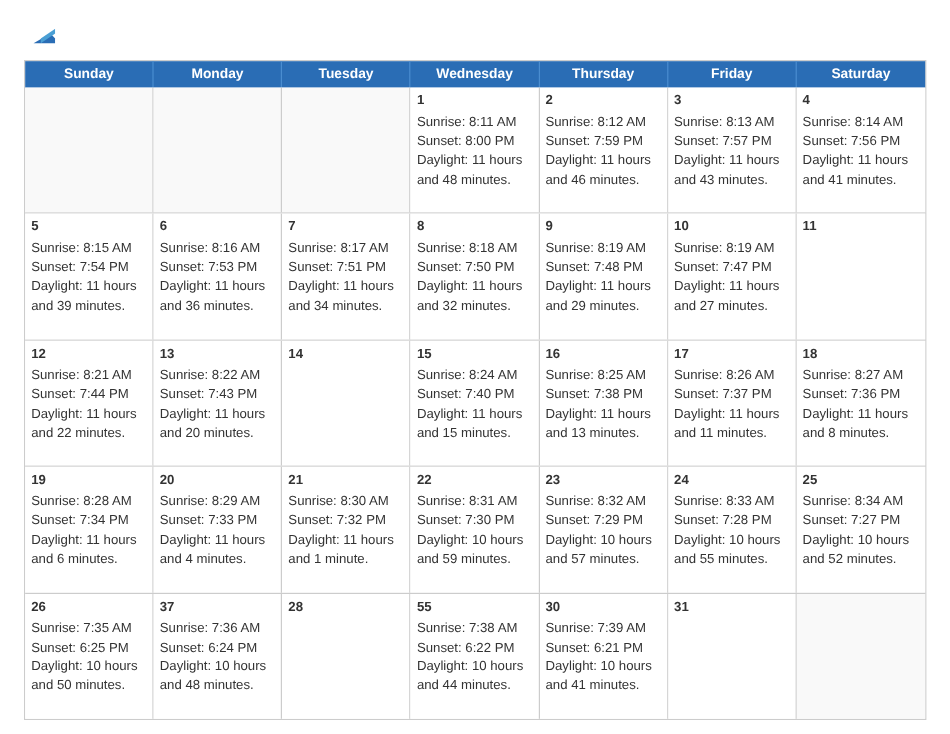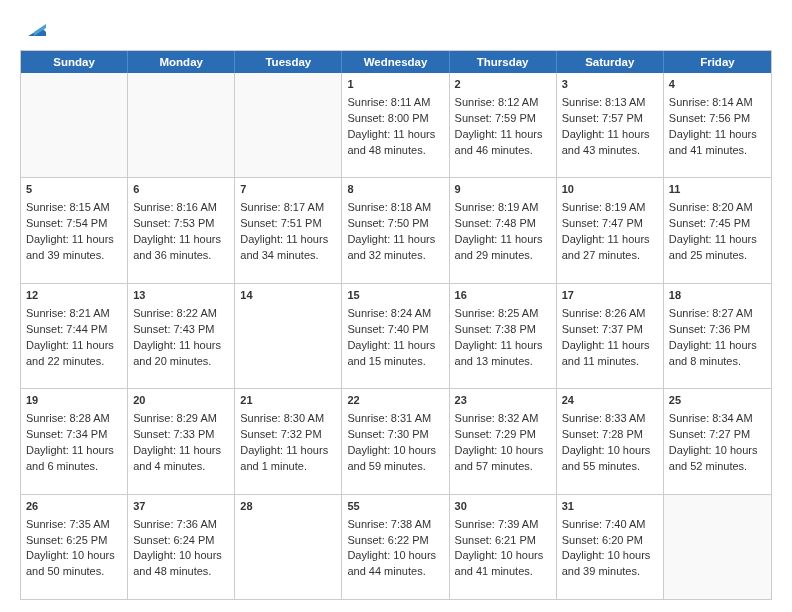--- a/index.html
+++ b/index.html
@@ -137,22 +137,22 @@
     </div>
   </div>
 
   <div class="calendar">
     <div class="cal-header">
     <div class="cal-header-cell">Sunday</div>
         <div class="cal-header-cell">Monday</div>
         <div class="cal-header-cell">Tuesday</div>
         <div class="cal-header-cell">Wednesday</div>
         <div class="cal-header-cell">Thursday</div>
+        <div class="cal-header-cell">Friday</div>
         <div class="cal-header-cell">Saturday</div>
-        <div class="cal-header-cell">Friday</div>
       </div>
     <div class="cal-body">
     <div class="cal-row">
           <div class="cal-cell empty"></div>
           <div class="cal-cell empty"></div>
           <div class="cal-cell empty"></div>
           <div class="cal-cell">
             <div class="day-number">1</div>
             <div class="cell-text">Sunrise: 8:11 AM<br>Sunset: 8:00 PM<br>Daylight: 11 hours and 48 minutes.</div>
           </div>
@@ -189,21 +189,20 @@
           <div class="cal-cell">
             <div class="day-number">9</div>
             <div class="cell-text">Sunrise: 8:19 AM<br>Sunset: 7:48 PM<br>Daylight: 11 hours and 29 minutes.</div>
           </div>
           <div class="cal-cell">
             <div class="day-number">10</div>
             <div class="cell-text">Sunrise: 8:19 AM<br>Sunset: 7:47 PM<br>Daylight: 11 hours and 27 minutes.</div>
           </div>
           <div class="cal-cell">
             <div class="day-number">11</div>
-            <div class="cell-text">Sunrise: 8:20 AM<br>Sunset: 7:45 PM<br>Daylight: 11 hours and 25 minutes.</div>
           </div>
         </div>
         <div class="cal-row">
           <div class="cal-cell">
             <div class="day-number">12</div>
             <div class="cell-text">Sunrise: 8:21 AM<br>Sunset: 7:44 PM<br>Daylight: 11 hours and 22 minutes.</div>
           </div>
           <div class="cal-cell">
             <div class="day-number">13</div>
             <div class="cell-text">Sunrise: 8:22 AM<br>Sunset: 7:43 PM<br>Daylight: 11 hours and 20 minutes.</div>
@@ -273,19 +272,18 @@
           <div class="cal-cell">
             <div class="day-number">55</div>
             <div class="cell-text">Sunrise: 7:38 AM<br>Sunset: 6:22 PM<br>Daylight: 10 hours and 44 minutes.</div>
           </div>
           <div class="cal-cell">
             <div class="day-number">30</div>
             <div class="cell-text">Sunrise: 7:39 AM<br>Sunset: 6:21 PM<br>Daylight: 10 hours and 41 minutes.</div>
           </div>
           <div class="cal-cell">
             <div class="day-number">31</div>
-            <div class="cell-text">Sunrise: 7:40 AM<br>Sunset: 6:20 PM<br>Daylight: 10 hours and 39 minutes.</div>
           </div>
           <div class="cal-cell empty"></div>
         </div>
       </div>
   </div>
 </div>
 
 </body></html>

